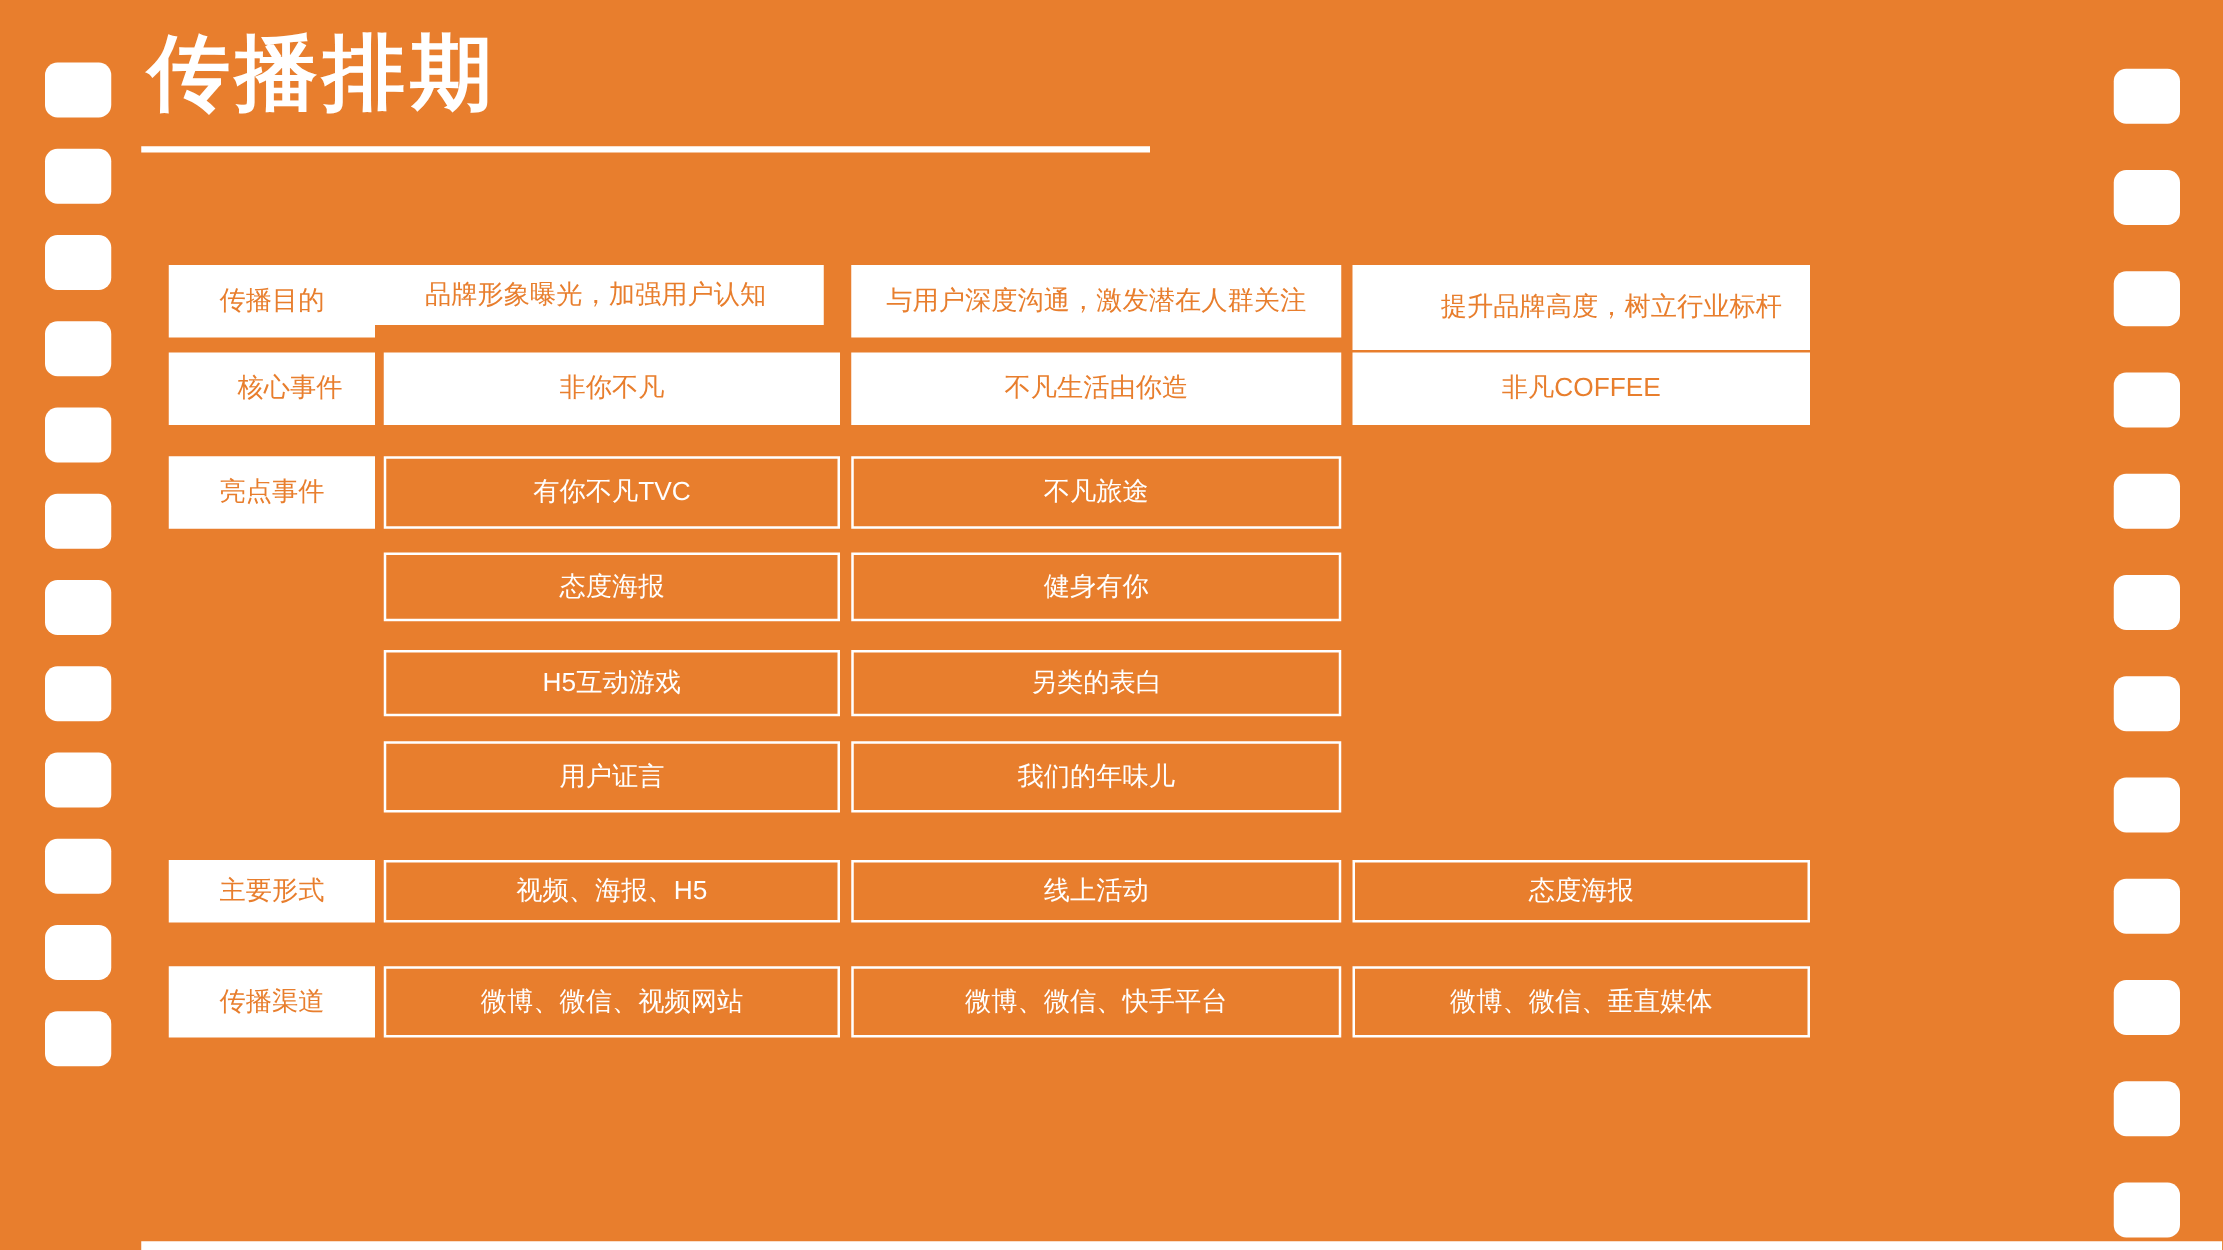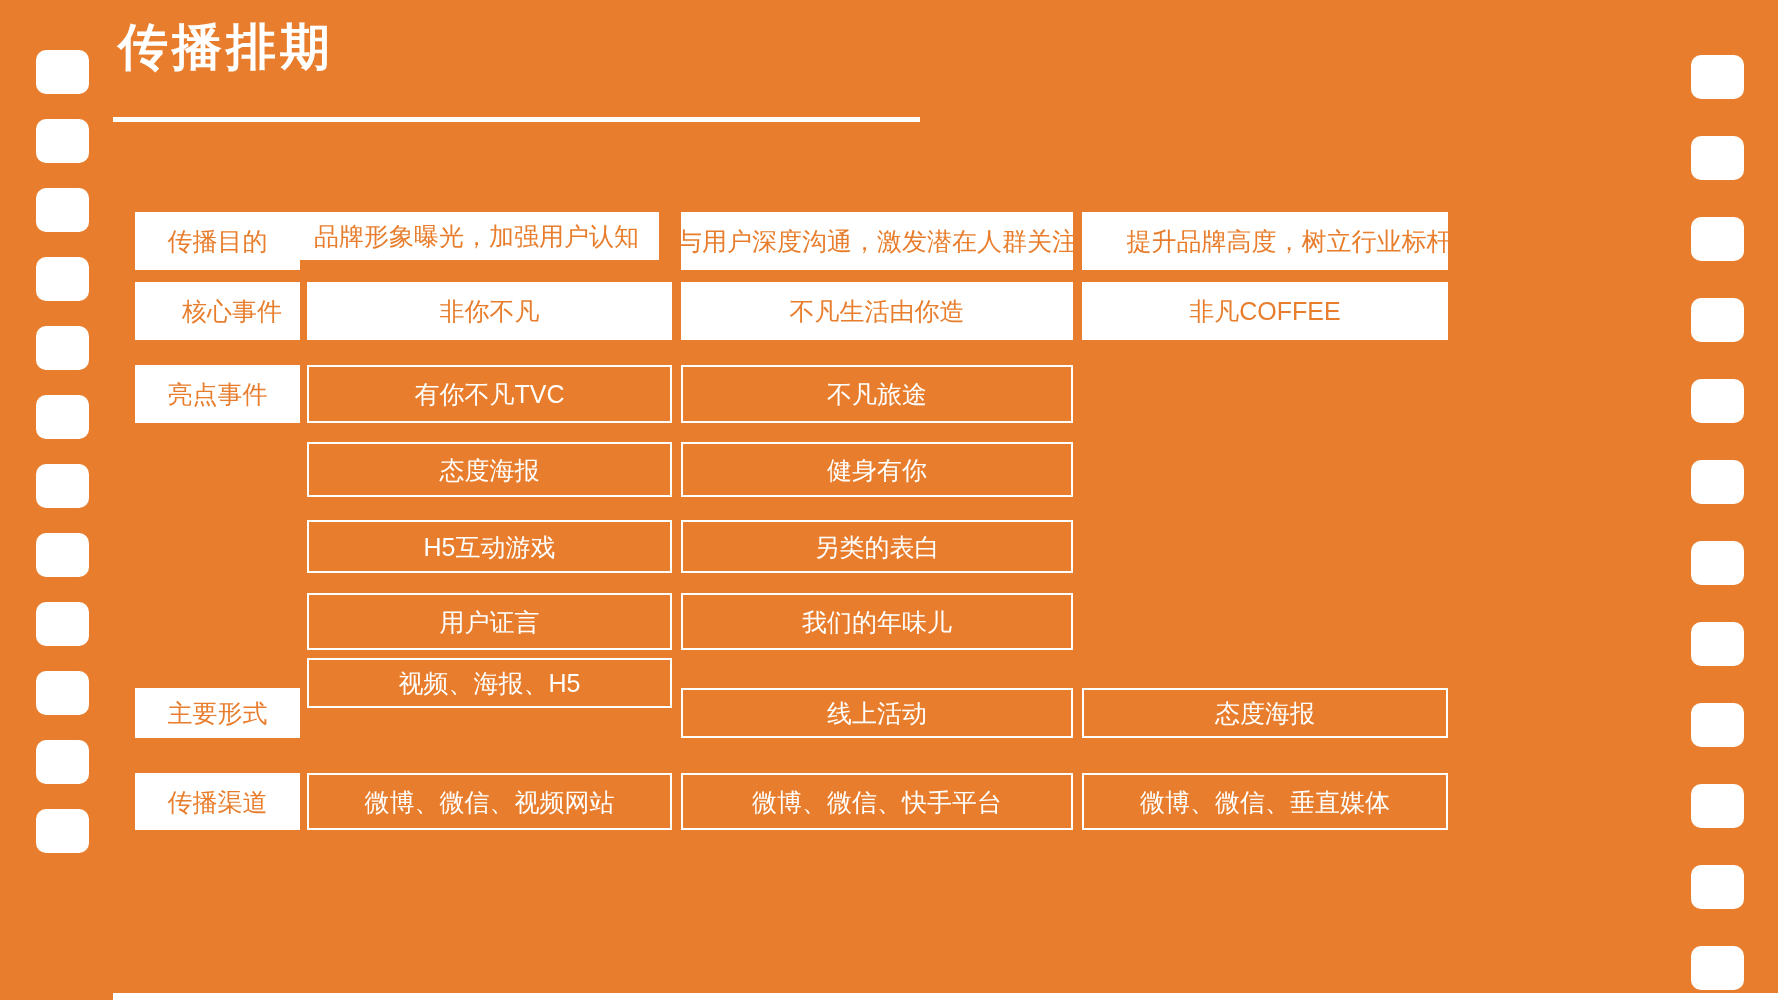--- a/index.html
+++ b/index.html
@@ -9,37 +9,37 @@
   html,body{margin:0;padding:0;background:var(--orange);}
   .slide{
     position:relative;
     width:1778px;height:1000px;
     background:var(--orange);
     overflow:hidden;
     font-family:"Liberation Sans","DejaVu Sans",sans-serif;
   }
   .title{
     position:absolute;left:118px;top:14px;
-    font-size:50px;font-weight:800;color:var(--white);
+    font-size:66px;font-weight:800;color:var(--white);
     letter-spacing:4px;
   }
   .title-underline{
     position:absolute;left:113px;top:117px;
     width:807px;height:5px;background:var(--white);
   }
   .film-hole{
     position:absolute;
     width:53px;height:44px;border-radius:10px;
     background:var(--white);
   }
   .cell{
     position:absolute;
     display:flex;align-items:center;justify-content:center;
     box-sizing:border-box;
-    font-size:25px;line-height:1.2;text-align:center;
+    font-size:21px;line-height:1.2;text-align:center;
     white-space:nowrap;
   }
   .cell-white{background:var(--white);color:var(--orange);}
   .cell-orange{background:var(--orange);border:2px solid var(--white);color:var(--white);}
   .bottom-bar{
     position:absolute;left:113px;right:0;bottom:0;height:7px;
     background:var(--white);
   }
 </style>
 </head>
@@ -76,36 +76,36 @@
       <div class="film-hole" style="left: 1691px; top: 946px;"></div>
     </div>
 
   <div class="title">传播排期</div>
   <div class="title-underline"></div>
 
   <div id="schedule-table">
       <div class="cell cell-white" style="left: 135px; width: 165px; top: 212px; height: 58px;">传播目的</div>
       <div class="cell cell-white" style="left: 294px; width: 365px; top: 212px; height: 48px;">品牌形象曝光，加强用户认知</div>
       <div class="cell cell-white" style="left: 681px; width: 392px; top: 212px; height: 58px;">与用户深度沟通，激发潜在人群关注</div>
-      <div class="cell cell-white" style="left: 1082px; width: 366px; top: 212px; height: 58px; padding-left: 48px;">提升品牌高度，树立行业标杆</div>
+      <div class="cell cell-white" style="left: 1082px; width: 366px; top: 212px; height: 68px; padding-left: 48px;">提升品牌高度，树立行业标杆</div>
       <div class="cell cell-white" style="left: 135px; width: 165px; top: 282px; height: 58px; padding-left: 29px;">核心事件</div>
       <div class="cell cell-white" style="left: 307px; width: 365px; top: 282px; height: 58px;">非你不凡</div>
       <div class="cell cell-white" style="left: 681px; width: 392px; top: 282px; height: 58px;">不凡生活由你造</div>
       <div class="cell cell-white" style="left: 1082px; width: 366px; top: 282px; height: 58px;">非凡COFFEE</div>
       <div class="cell cell-white" style="left: 135px; width: 165px; top: 365px; height: 58px;">亮点事件</div>
       <div class="cell cell-orange" style="left: 307px; width: 365px; top: 365px; height: 58px;">有你不凡TVC</div>
       <div class="cell cell-orange" style="left: 681px; width: 392px; top: 365px; height: 58px;">不凡旅途</div>
       <div class="cell cell-orange" style="left: 307px; width: 365px; top: 442px; height: 55px;">态度海报</div>
       <div class="cell cell-orange" style="left: 681px; width: 392px; top: 442px; height: 55px;">健身有你</div>
       <div class="cell cell-orange" style="left: 307px; width: 365px; top: 520px; height: 53px;">H5互动游戏</div>
       <div class="cell cell-orange" style="left: 681px; width: 392px; top: 520px; height: 53px;">另类的表白</div>
       <div class="cell cell-orange" style="left: 307px; width: 365px; top: 593px; height: 57px;">用户证言</div>
       <div class="cell cell-orange" style="left: 681px; width: 392px; top: 593px; height: 57px;">我们的年味儿</div>
       <div class="cell cell-white" style="left: 135px; width: 165px; top: 688px; height: 50px;">主要形式</div>
-      <div class="cell cell-orange" style="left: 307px; width: 365px; top: 658px; height: 50px;">视频、海报、H5</div>
+      <div class="cell cell-orange" style="left: 307px; width: 365px; top: 688px; height: 50px;">视频、海报、H5</div>
       <div class="cell cell-orange" style="left: 681px; width: 392px; top: 688px; height: 50px;">线上活动</div>
       <div class="cell cell-orange" style="left: 1082px; width: 366px; top: 688px; height: 50px;">态度海报</div>
       <div class="cell cell-white" style="left: 135px; width: 165px; top: 773px; height: 57px;">传播渠道</div>
       <div class="cell cell-orange" style="left: 307px; width: 365px; top: 773px; height: 57px;">微博、微信、视频网站</div>
       <div class="cell cell-orange" style="left: 681px; width: 392px; top: 773px; height: 57px; text-align: right;">微博、微信、快手平台</div>
       <div class="cell cell-orange" style="left: 1082px; width: 366px; top: 773px; height: 57px;">微博、微信、垂直媒体</div>
     </div>
 
   <div class="bottom-bar"></div>
 </div>

